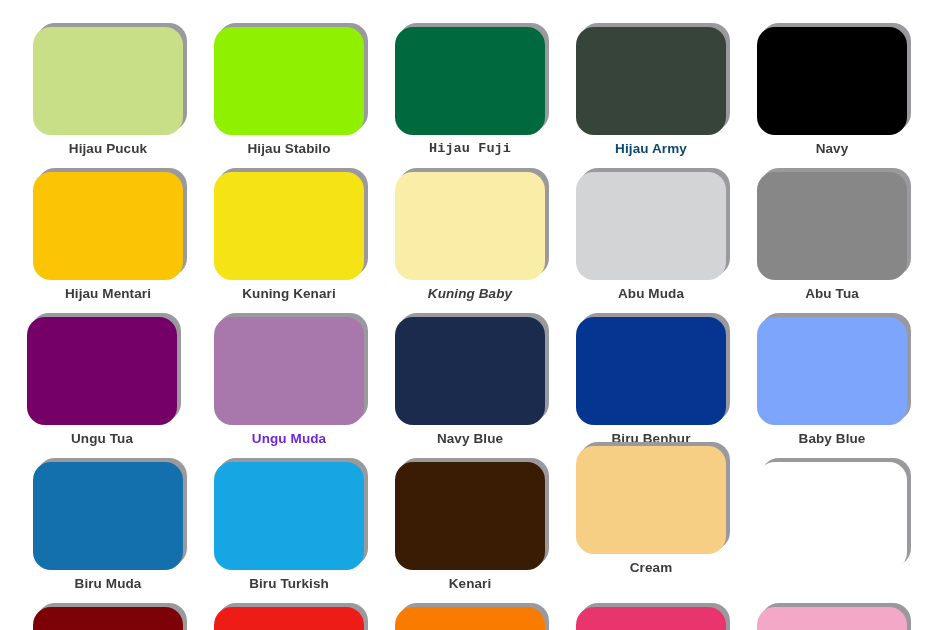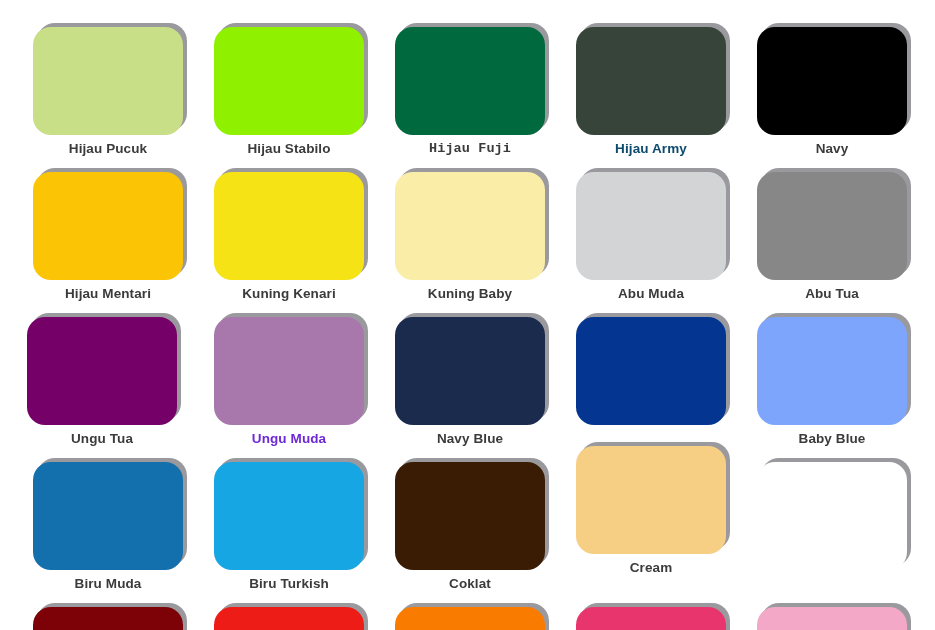--- a/index.html
+++ b/index.html
@@ -111,21 +111,21 @@
     <div class="swatch-cell" style="left: 214px; top: 172px;">
       <div class="swatch-chip" style="width: 150px; height: 108px; border-radius: 18px;">
         <div class="swatch-fill" style="width: 150px; height: 108px; border-radius: 18px; background: rgb(245, 227, 22);"></div>
       </div>
       <div class="swatch-label" style="width: 150px; color: rgb(59, 59, 59);">Kuning Kenari</div>
     </div>
     <div class="swatch-cell" style="left: 395px; top: 172px;">
       <div class="swatch-chip" style="width: 150px; height: 108px; border-radius: 18px;">
         <div class="swatch-fill" style="width: 150px; height: 108px; border-radius: 18px; background: rgb(250, 237, 168);"></div>
       </div>
-      <div class="swatch-label" style="width: 150px; color: rgb(59, 59, 59);">Kuning Baby</div>
+      <div class="swatch-label" style="width: 150px; color: rgb(59, 59, 59); font-style: italic;">Kuning Baby</div>
     </div>
     <div class="swatch-cell" style="left: 576px; top: 172px;">
       <div class="swatch-chip" style="width: 150px; height: 108px; border-radius: 18px;">
         <div class="swatch-fill" style="width: 150px; height: 108px; border-radius: 18px; background: rgb(210, 212, 214);"></div>
       </div>
       <div class="swatch-label" style="width: 150px; color: rgb(59, 59, 59);">Abu Muda</div>
     </div>
     <div class="swatch-cell" style="left: 757px; top: 172px;">
       <div class="swatch-chip" style="width: 150px; height: 108px; border-radius: 18px;">
         <div class="swatch-fill" style="width: 150px; height: 108px; border-radius: 18px; background: rgb(135, 135, 135);"></div>
@@ -147,20 +147,21 @@
     <div class="swatch-cell" style="left: 395px; top: 317px;">
       <div class="swatch-chip" style="width: 150px; height: 108px; border-radius: 18px;">
         <div class="swatch-fill" style="width: 150px; height: 108px; border-radius: 18px; background: rgb(27, 43, 77);"></div>
       </div>
       <div class="swatch-label" style="width: 150px; color: rgb(59, 59, 59);">Navy Blue</div>
     </div>
     <div class="swatch-cell" style="left: 576px; top: 317px;">
       <div class="swatch-chip" style="width: 150px; height: 108px; border-radius: 18px;">
         <div class="swatch-fill" style="width: 150px; height: 108px; border-radius: 18px; background: rgb(3, 53, 145);"></div>
       </div>
+      <div class="swatch-label" style="width: 150px; color: rgb(59, 59, 59);">Biru Benhur</div>
     </div>
     <div class="swatch-cell" style="left: 757px; top: 317px;">
       <div class="swatch-chip" style="width: 150px; height: 108px; border-radius: 18px;">
         <div class="swatch-fill" style="width: 150px; height: 108px; border-radius: 18px; background: rgb(125, 165, 251);"></div>
       </div>
       <div class="swatch-label" style="width: 150px; color: rgb(59, 59, 59);">Baby Blue</div>
     </div>
     <div class="swatch-cell" style="left: 33px; top: 462px;">
       <div class="swatch-chip" style="width: 150px; height: 108px; border-radius: 18px;">
         <div class="swatch-fill" style="width: 150px; height: 108px; border-radius: 18px; background: rgb(20, 111, 173);"></div>
@@ -170,21 +171,21 @@
     <div class="swatch-cell" style="left: 214px; top: 462px;">
       <div class="swatch-chip" style="width: 150px; height: 108px; border-radius: 18px;">
         <div class="swatch-fill" style="width: 150px; height: 108px; border-radius: 18px; background: rgb(22, 166, 227);"></div>
       </div>
       <div class="swatch-label" style="width: 150px; color: rgb(59, 59, 59);">Biru Turkish</div>
     </div>
     <div class="swatch-cell" style="left: 395px; top: 462px;">
       <div class="swatch-chip" style="width: 150px; height: 108px; border-radius: 18px;">
         <div class="swatch-fill" style="width: 150px; height: 108px; border-radius: 18px; background: rgb(58, 28, 4);"></div>
       </div>
-      <div class="swatch-label" style="width: 150px; color: rgb(59, 59, 59);">Coklat</div>
+      <div class="swatch-label" style="width: 150px; color: rgb(59, 59, 59);">Kenari</div>
     </div>
     <div class="swatch-cell" style="left: 576px; top: 446px;">
       <div class="swatch-chip" style="width: 150px; height: 108px; border-radius: 18px;">
         <div class="swatch-fill" style="width: 150px; height: 108px; border-radius: 18px; background: rgb(246, 207, 132);"></div>
       </div>
       <div class="swatch-label" style="width: 150px; color: rgb(59, 59, 59);">Cream</div>
     </div>
     <div class="swatch-cell" style="left: 757px; top: 462px;">
       <div class="swatch-chip" style="width: 150px; height: 108px; border-radius: 18px;">
         <div class="swatch-fill" style="width: 150px; height: 108px; border-radius: 18px; background: rgb(255, 255, 255);"></div>

